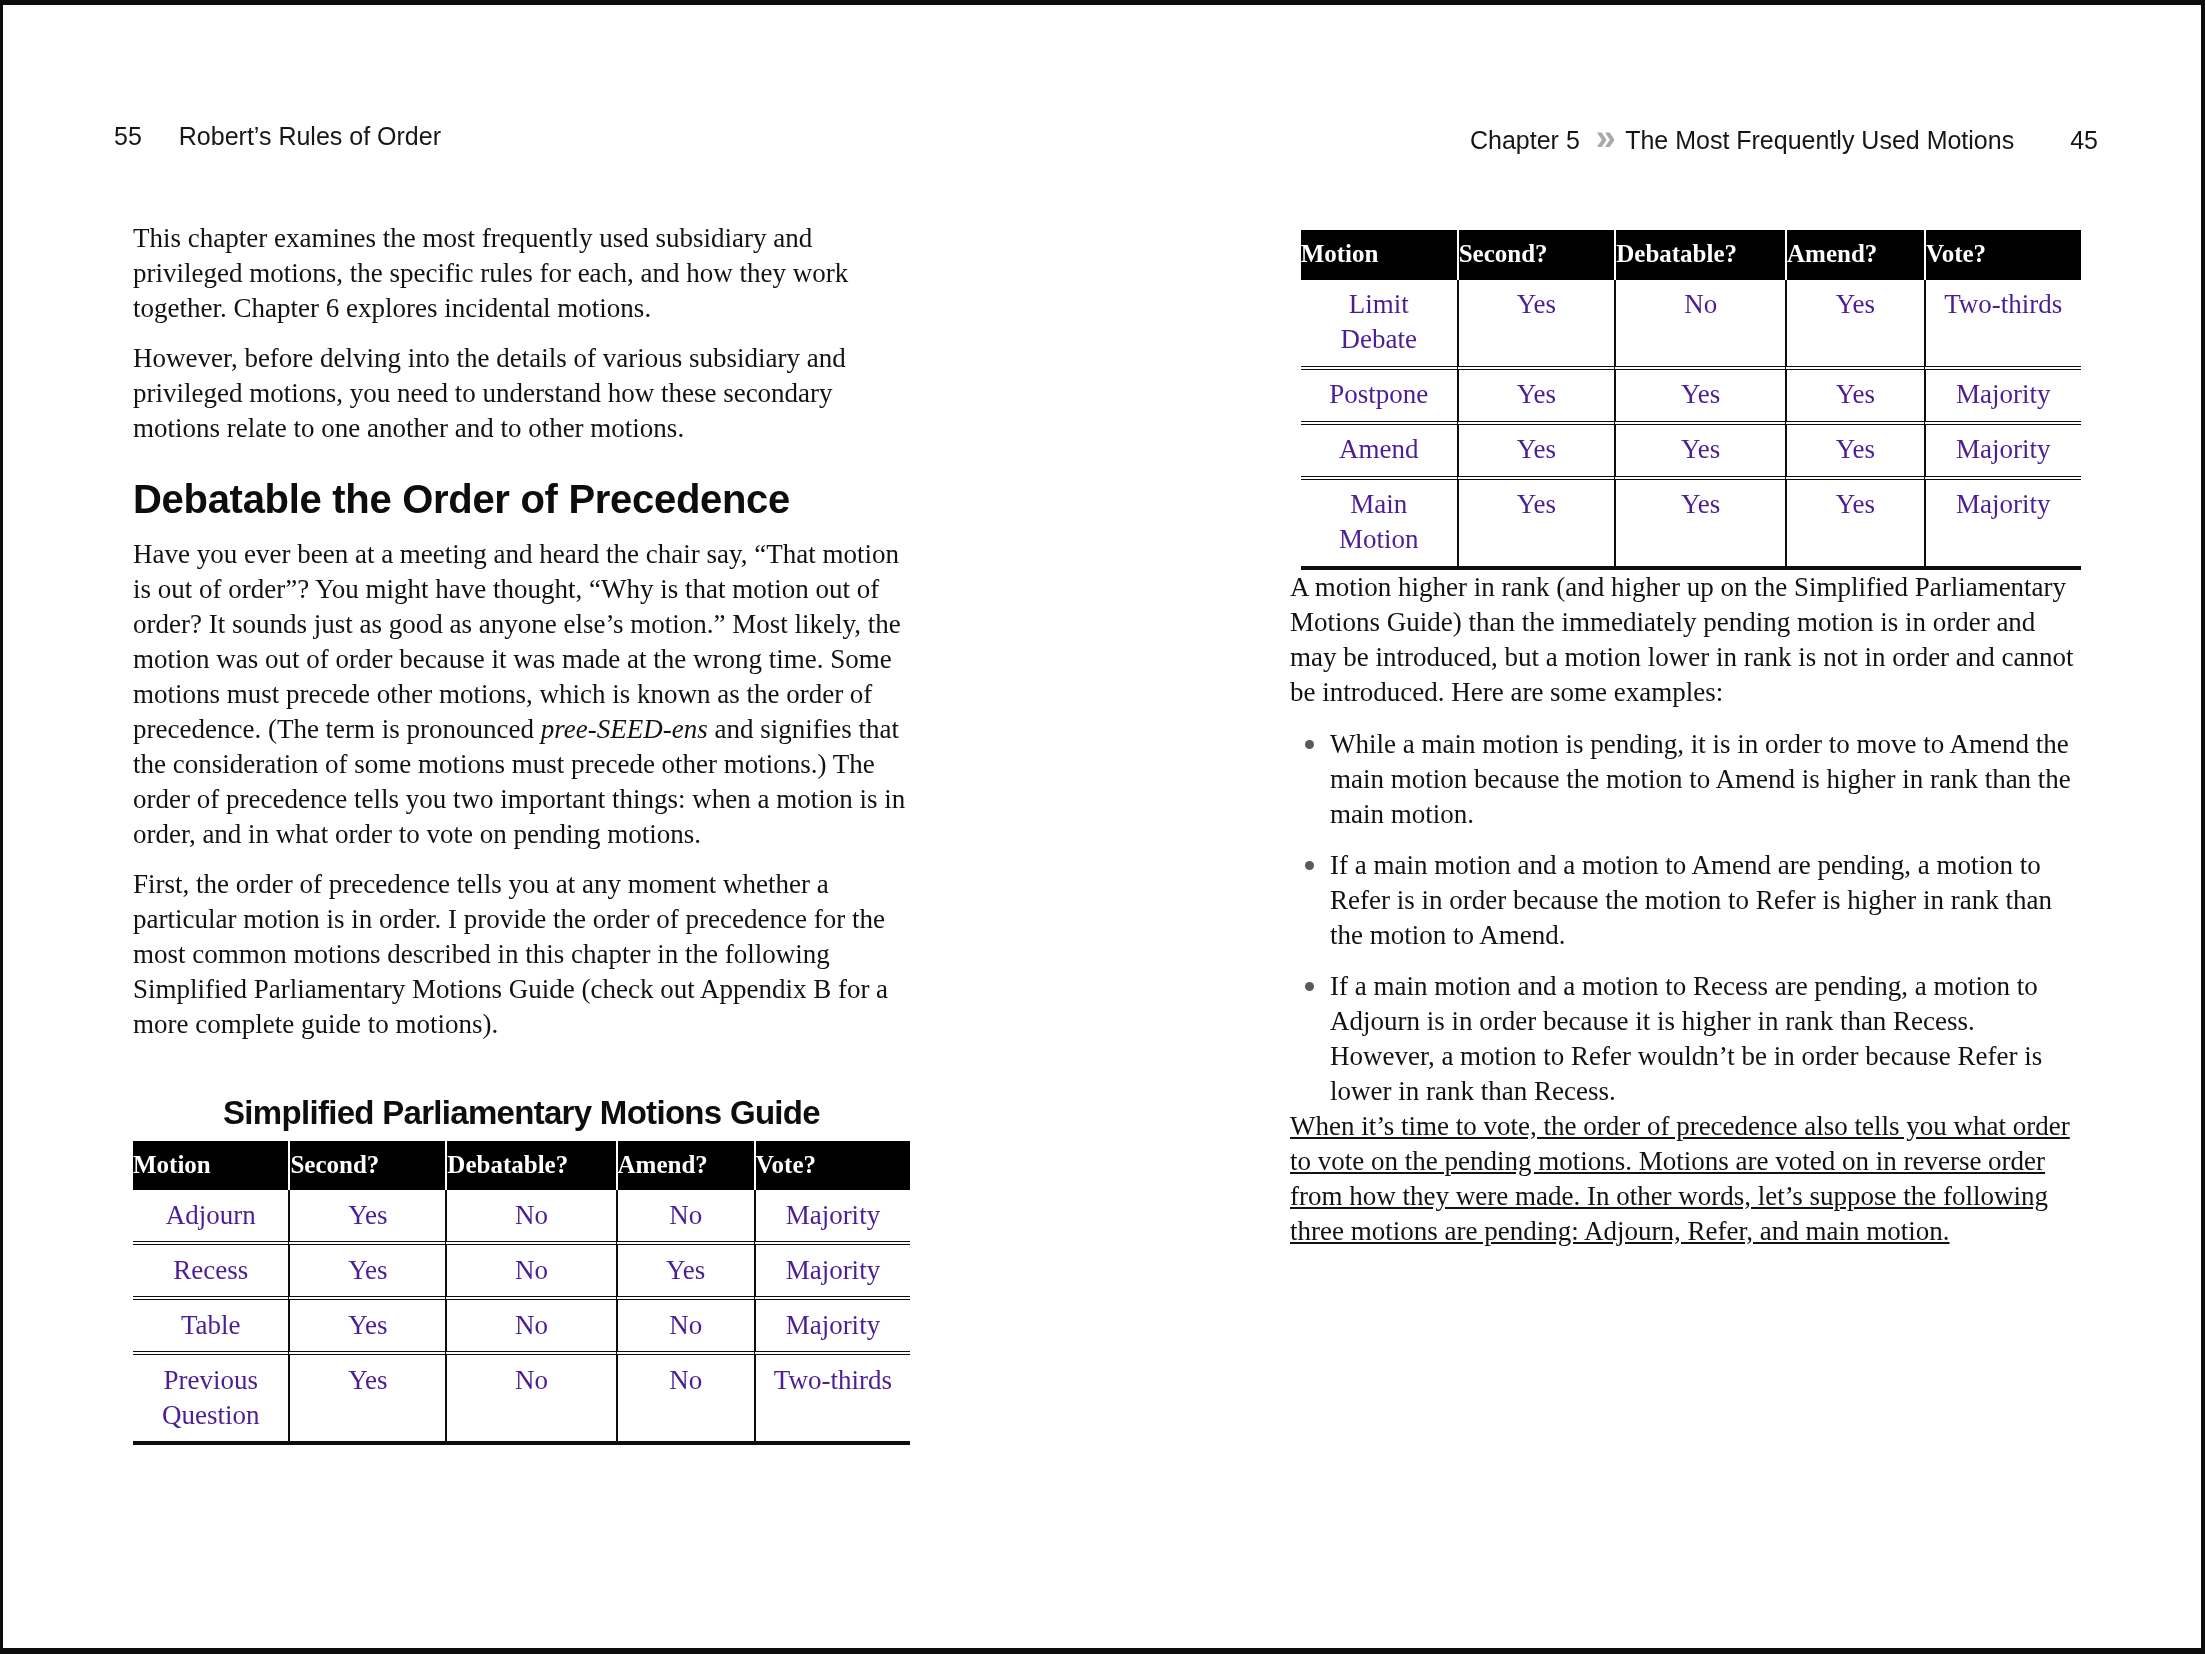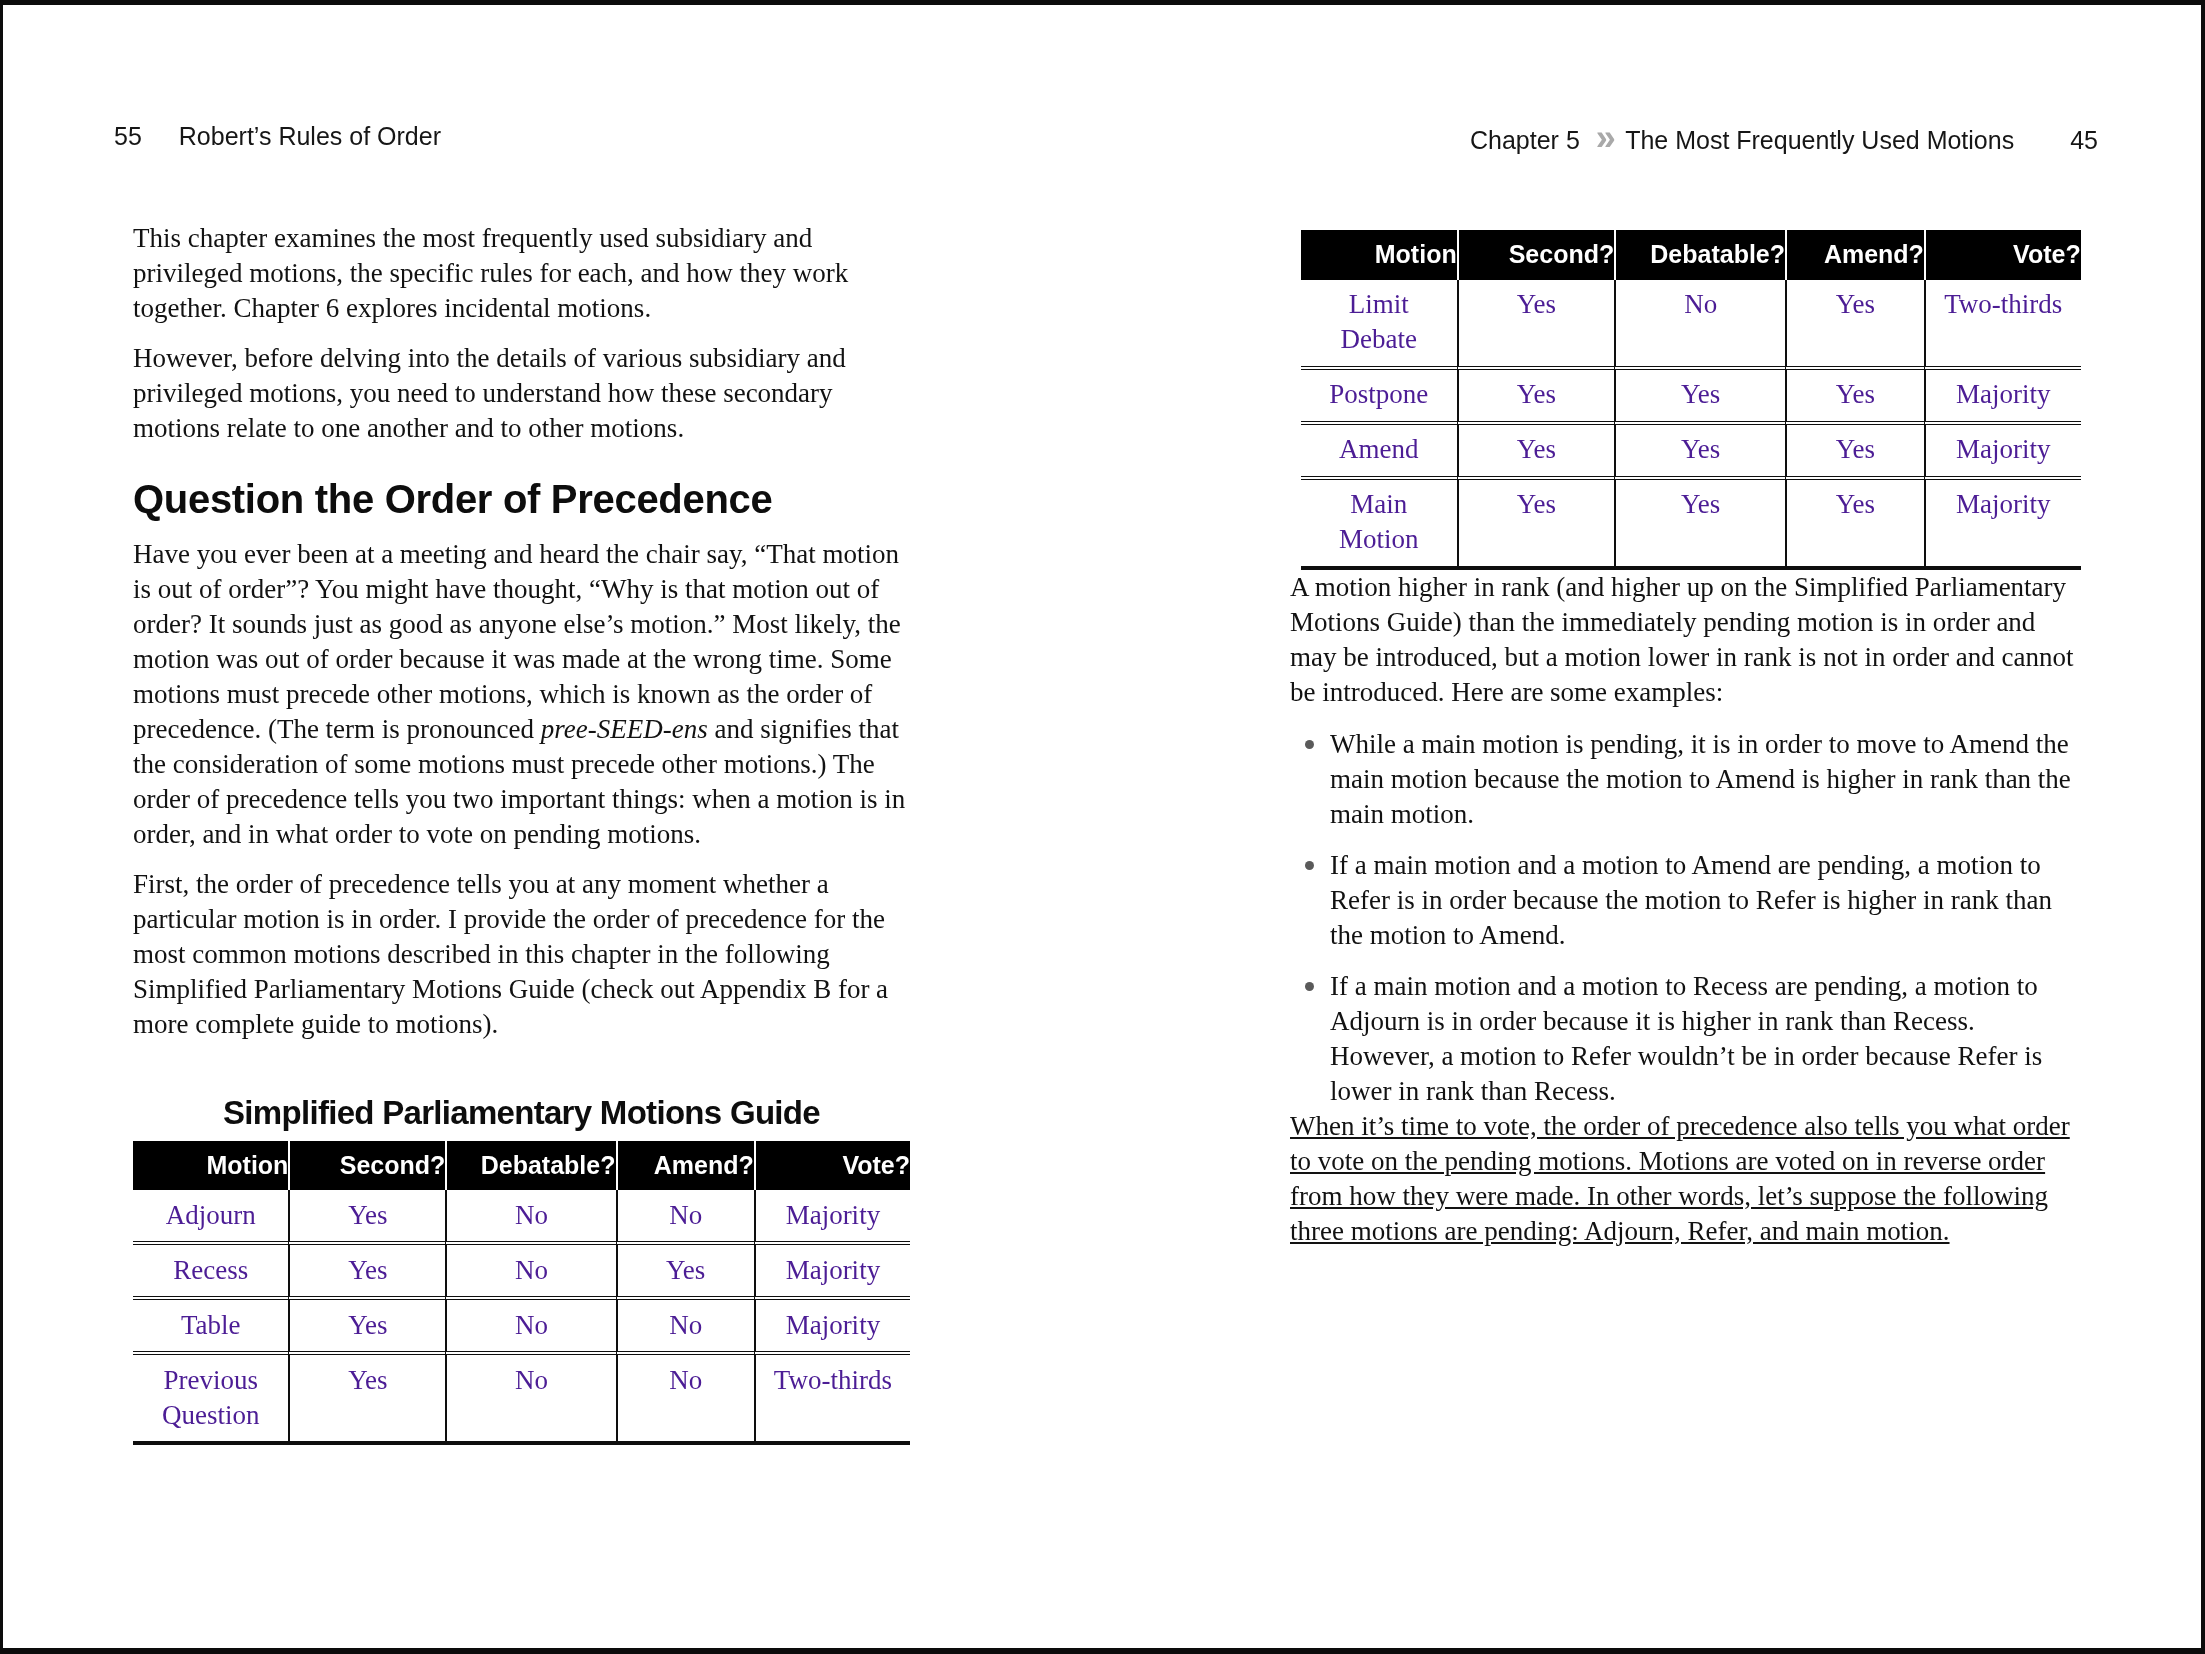--- a/index.html
+++ b/index.html
@@ -60,23 +60,23 @@
   }
 
   table.motions {
     border-collapse:separate; border-spacing:0;
     margin-top:9.3px; width:777px;
     table-layout:fixed;
   }
   table.motions.right-tbl { margin-left:10.7px; width:780px; }
   table.motions th {
     background:#000000; color:#ffffff;
-    font-family:Liberation Sans, sans-serif;
+    font-family:Liberation Serif, serif;
     font-weight:bold; font-size:25px; line-height:32px;
-    padding:8px 0 9.3px 0; text-align:right;
+    padding:8px 0 9.3px 0; text-align:left;
   }
   table.motions th + th { border-left:2.7px solid #ffffff; }
   table.motions td {
     font-size:27px; line-height:35px; color:#4c1d95;
     text-align:center; vertical-align:top;
     padding:7.3px 4px 8.7px 4px;
     border-bottom:4px double #0e0e0e;
   }
   table.motions td:first-child { padding-left:17.3px; padding-right:17.3px; }
   table.motions td + td { border-left:2px solid #0e0e0e; }
@@ -103,21 +103,21 @@
 </div>
 
 <div class="running-head right">
   <span>Chapter 5</span><span class="chevron">»</span><span>The Most Frequently Used Motions</span><span class="rh-pagenum-right">45</span>
 </div>
 
 <div class="col col-left">
   <p class="body">This chapter examines the most frequently used subsidiary and privileged motions, the specific rules for each, and how they work together. Chapter 6 explores incidental motions.</p>
   <p class="body">However, before delving into the details of various subsidiary and privileged motions, you need to understand how these secondary motions relate to one another and to other motions.</p>
 
-  <h2 class="section-heading">Question the Order of Precedence</h2>
+  <h2 class="section-heading">Debatable the Order of Precedence</h2>
 
   <p class="body"><span>Have you ever been at a meeting and heard the chair say, “That motion is out of order”? You might have thought, “Why is that motion out of order? It sounds just as good as anyone else’s motion.” Most likely, the motion was out of order because it was made at the wrong time. Some motions must precede other motions, which is known as the order of precedence. (The term is pronounced </span><span class="ital">pree-SEED-ens</span><span> and signifies that the consideration of some motions must precede other motions.) The order of precedence tells you two important things: when a motion is in order, and in what order to vote on pending motions.</span></p>
 
   <p class="body">First, the order of precedence tells you at any moment whether a particular motion is in order. I provide the order of precedence for the most common motions described in this chapter in the following Simplified Parliamentary Motions Guide (check out Appendix B for a more complete guide to motions).</p>
 
   <div class="table-title">Simplified Parliamentary Motions Guide</div>
 
   <table class="motions">
     <colgroup>
       <col style="width:20.0%">

